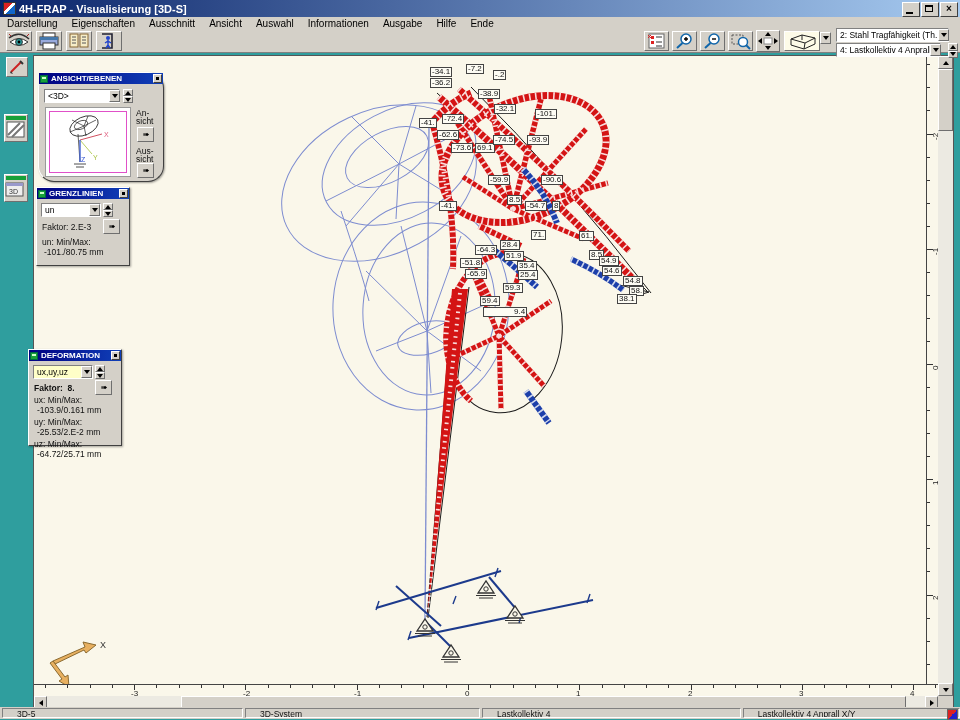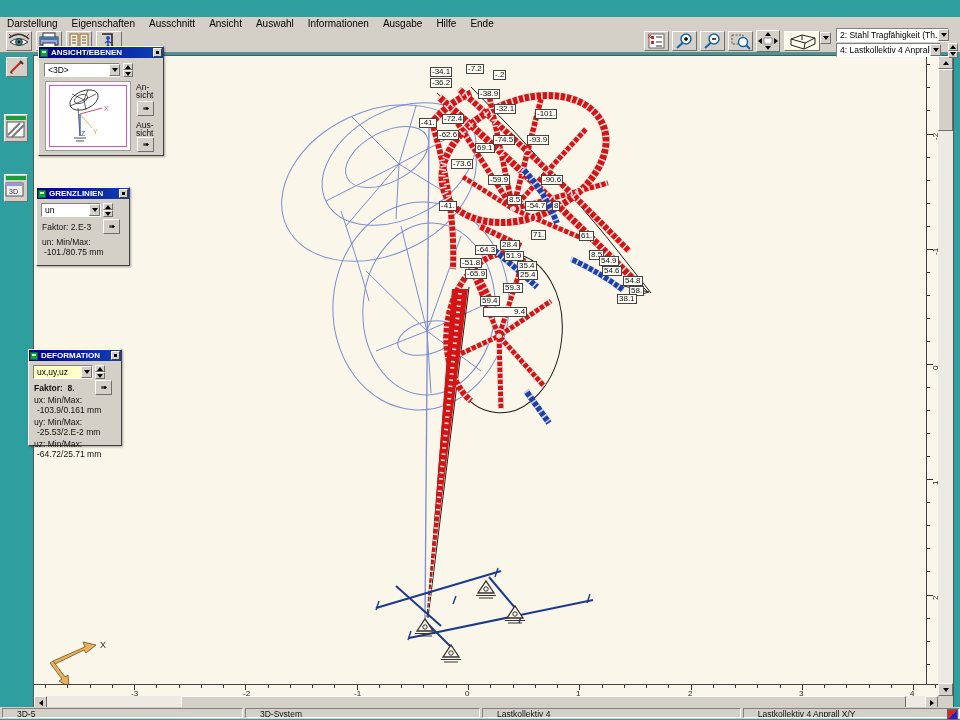--- a/index.html
+++ b/index.html
@@ -64,20 +64,35 @@
   
   #statusbar{position:absolute;left:0;top:707px;width:960px;height:12px;background:#d4d0c8;display:flex;align-items:center;}
   .sfield{height:10px;margin-left:2px;border:1px solid;border-color:#808080 #fff #fff #808080;font-size:8.5px;line-height:10px;padding-left:14px;color:#111;box-sizing:border-box;background:#d4d0c8;white-space:nowrap;overflow:hidden;}
   #grip{position:absolute;right:2px;top:2px;width:9px;height:9px;background:linear-gradient(135deg,#d22 0 50%,#22c 50%);border:1px solid #666;}
   svg{display:block;}
 </style>
 </head>
 <body>
 <div id="screen">
 
+<div id="titlebar">
+  <div id="title-icon"></div>
+  <div id="title-text">4H-FRAP - Visualisierung [3D-S]</div>
+  <div id="btns">
+    <div class="winbtn">
+          <div class="glyph-min"></div>
+        </div>
+    <div class="winbtn">
+          <div class="glyph-max"></div>
+        </div>
+    <div class="winbtn">
+          <div class="glyph-x">×</div>
+        </div>
+  </div>
+</div>
 
 <div id="menubar">
       <div class="menu-item">Darstellung</div>
       <div class="menu-item">Eigenschaften</div>
       <div class="menu-item">Ausschnitt</div>
       <div class="menu-item">Ansicht</div>
       <div class="menu-item">Auswahl</div>
       <div class="menu-item">Informationen</div>
       <div class="menu-item">Ausgabe</div>
       <div class="menu-item">Hilfe</div>
@@ -306,21 +321,21 @@
           <div class="vlabel" style="left: 396px; top: 11px;">-34.1</div>
           <div class="vlabel" style="left: 432px; top: 8px;">-7.2</div>
           <div class="vlabel" style="left: 396px; top: 22px;">-36.2</div>
           <div class="vlabel" style="left: 459px; top: 14px;">-.2</div>
           <div class="vlabel" style="left: 444px; top: 33px;">-38.9</div>
           <div class="vlabel" style="left: 460px; top: 48px;">-32.1</div>
           <div class="vlabel" style="left: 501px; top: 53px;">-101.</div>
           <div class="vlabel" style="left: 408px; top: 58px;">-72.4</div>
           <div class="vlabel" style="left: 385px; top: 62px;">-41.</div>
           <div class="vlabel" style="left: 403px; top: 74px;">-62.6</div>
-          <div class="vlabel" style="left: 417px; top: 87px; margin-top: 16px;">-73.6</div>
+          <div class="vlabel" style="left: 417px; top: 87px;">-73.6</div>
           <div class="vlabel" style="left: 441px; top: 87px;">69.1</div>
           <div class="vlabel" style="left: 459px; top: 79px;">-74.5</div>
           <div class="vlabel" style="left: 493px; top: 79px;">-93.9</div>
           <div class="vlabel" style="left: 454px; top: 119px;">-59.9</div>
           <div class="vlabel" style="left: 507px; top: 119px;">-90.6</div>
           <div class="vlabel" style="left: 405px; top: 145px;">-41.</div>
           <div class="vlabel" style="left: 473px; top: 139px;">8.5</div>
           <div class="vlabel" style="left: 491px; top: 145px;">-54.7</div>
           <div class="vlabel" style="left: 518px; top: 145px;">8</div>
           <div class="vlabel" style="left: 497px; top: 174px;">71.</div>
@@ -446,21 +461,21 @@
           <div class="tri-left"></div>
         </div>
     <div id="hthumb"></div>
     <div class="sb-arrow" style="left:891px;top:0;width:13px;height:13px;">
           <div class="tri-right"></div>
         </div>
   </div>
   <div id="sbcorner"></div>
 </div>
 
-<div class="panel" style="left:38px;top:46px;width:124px;height:108px;">
+<div class="panel" style="left:38px;top:72px;width:124px;height:108px;border-radius:16px;">
   <div class="ptitle">
     <div class="picon"></div>
     <span>ANSICHT/EBENEN</span>
     <div class="pclose"></div>
   </div>
   <div class="combo" style="left:5px;top:16px;width:76px;">&lt;3D&gt;</div>
   <div class="dropbtn" style="left:70px;top:17px;">
         <div class="tri-down"></div>
       </div>
   <div class="spinner" style="left:84px;top:16px;height:14px;">

